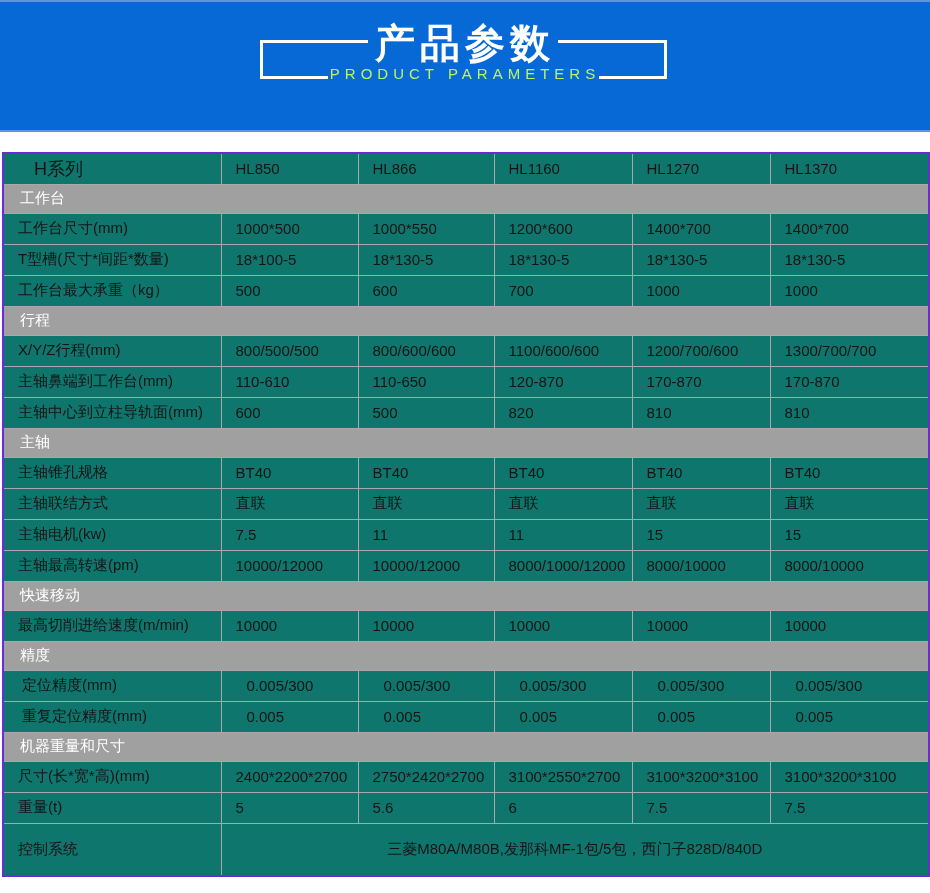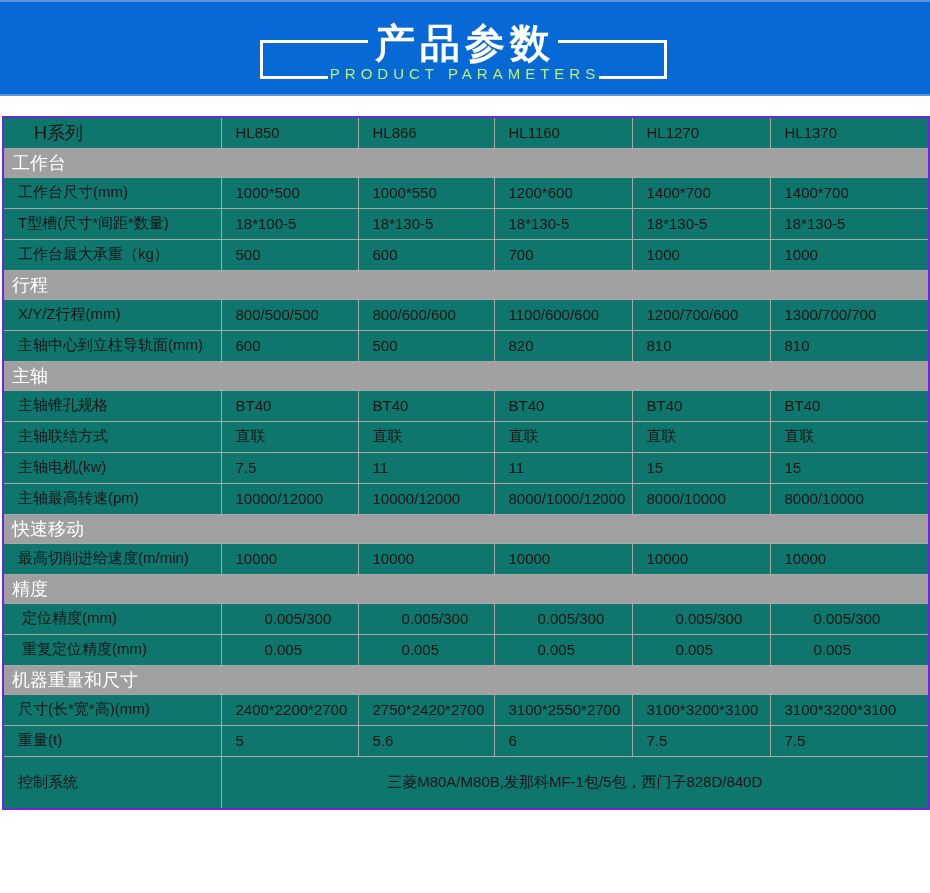--- a/index.html
+++ b/index.html
@@ -1,19 +1,19 @@
 <!DOCTYPE html>
 <html><head>
 <meta charset="utf-8">
 <style>
   html,body{margin:0;padding:0;background:#ffffff;}
   body{width:930px;height:893px;font-family:"Liberation Sans","DejaVu Sans",sans-serif;position:relative;}
 
   
-  .banner{position:relative;width:930px;height:96px;background:#0669d6;
+  .banner{position:relative;width:930px;height:132px;background:#0669d6;
           border-top:2px solid #5e95e0;border-bottom:2px solid #5e95e0;box-sizing:border-box;overflow:hidden;}
   .banner .line{position:absolute;background:#ffffff;}
   .l-top-left{left:260px;top:38px;width:108px;height:3px;}
   .l-top-right{left:558px;top:38px;width:109px;height:3px;}
   .l-left{left:260px;top:38px;width:3px;height:39px;}
   .l-right{left:664px;top:38px;width:3px;height:39px;}
   .l-bot-left{left:260px;top:74px;width:68px;height:3px;}
   .l-bot-right{left:599px;top:74px;width:68px;height:3px;}
   .banner-title{position:absolute;left:0;right:0;top:14px;margin:0;text-align:center;
                 color:#ffffff;font-size:40px;font-weight:bold;letter-spacing:5px;}
@@ -24,23 +24,23 @@
   .tblwrap{margin:20px 2px 0 2px;}
   table.spec{border-collapse:collapse;table-layout:fixed;width:926px;
              border:2px solid #6d28d9;background:#0f766e;}
   table.spec th, table.spec td{
      border:1px solid #a9a9a9;
      font-size:15px;color:#141414;font-weight:normal;
      height:31px;padding:0 4px 0 14px;text-align:left;
      overflow:hidden;white-space:nowrap;box-sizing:border-box;}
   thead th{height:37px;font-size:18px;text-align:center;padding:0;color:#1a1a1a;}
   thead th.first{text-align:left;padding-left:30px;font-size:18px;}
-  tr.sec td{background:#a0a0a0;color:#ffffff;height:29px;font-size:18px;padding-left:8px;}
+  tr.sec td{background:#a0a0a0;color:#ffffff;height:29px;font-size:15px;padding-left:16px;}
   td.lbl{padding-left:6px;font-size:15px;}
-  tr.ind td{padding-left:43px;}
+  tr.ind td{padding-left:25px;}
   tr.ind td.lbl{padding-left:18px;}
   tr.ctrl td{height:29px;}
   tr.ctrl td.val{text-align:center;padding:16px;}
 </style>
 </head>
 <body>
 
 <div class="banner">
   <div class="line l-top-left"></div>
   <div class="line l-top-right"></div>
@@ -107,20 +107,28 @@
         </tr>
     <tr>
       <td class="lbl">X/Y/Z行程(mm)</td>
       <td>800/500/500</td>
       <td>800/600/600</td>
       <td>1100/600/600</td>
       <td>1200/700/600</td>
       <td>1300/700/700</td>
         </tr>
     <tr>
+      <td class="lbl">主轴鼻端到工作台(mm)</td>
+      <td>110-610</td>
+      <td>110-650</td>
+      <td>120-870</td>
+      <td>170-870</td>
+      <td>170-870</td>
+        </tr>
+    <tr>
       <td class="lbl">主轴中心到立柱导轨面(mm)</td>
       <td>600</td>
       <td>500</td>
       <td>820</td>
       <td>810</td>
       <td>810</td>
         </tr>
 
     <tr class="sec">
       <td colspan="6">主轴</td>

